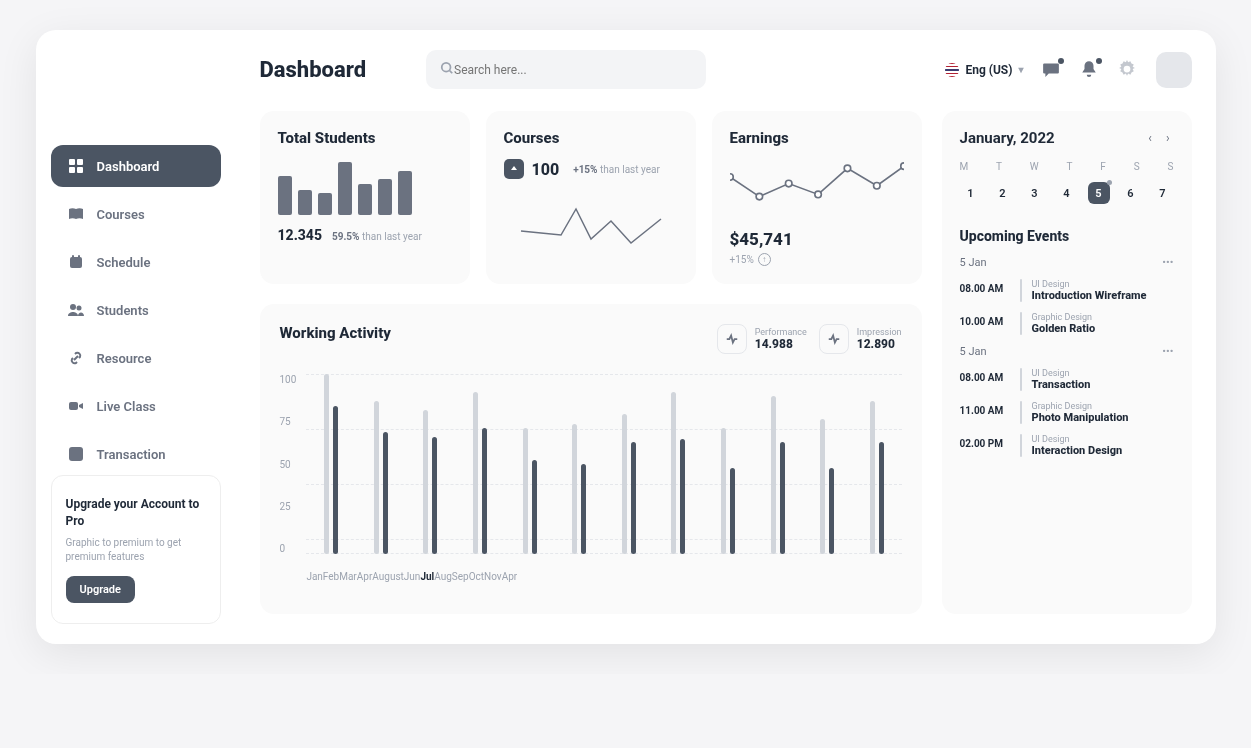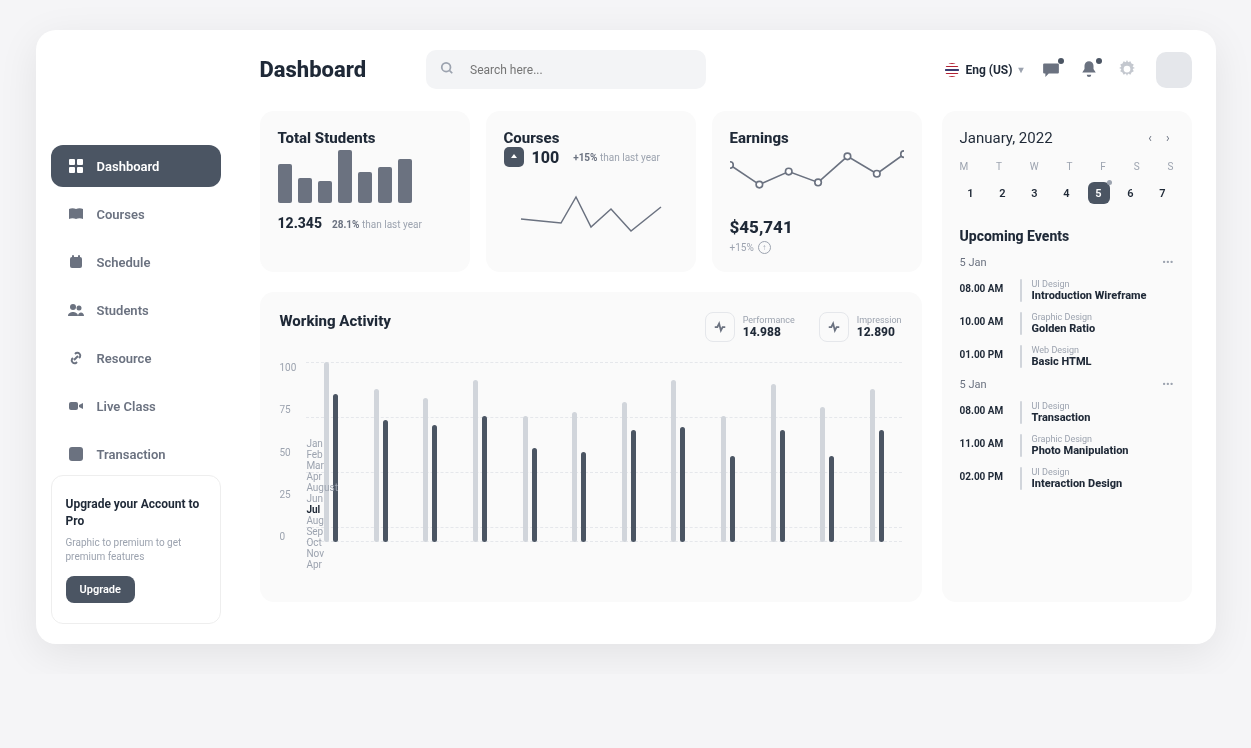--- a/index.html
+++ b/index.html
@@ -10,65 +10,65 @@
 .nav-item { display: flex; align-items: center; gap: 12px; padding: 12px 16px; border-radius: 12px; cursor: pointer; color: #6b7280; font-size: 13px; font-weight: 600; }
 .nav-item.active { background: #4b5563; color: #fff; }
 .nav-icon { width: 18px; height: 18px; display: inline-flex; align-items: center; justify-content: center; }
 .upgrade-card { margin-top: auto; background: #fff; border: 1px solid #eee; border-radius: 12px; padding: 20px 14px; }
 .upgrade-title { font-size: 12px; font-weight: 700; color: #1f2937; line-height: 1.4; }
 .upgrade-desc { font-size: 10px; color: #9ca3af; margin-top: 6px; line-height: 1.4; }
 .upgrade-btn { margin-top: 12px; background: #4b5563; color: #fff; border: none; padding: 7px 14px; border-radius: 8px; font-size: 11px; font-weight: 600; cursor: pointer; }
 .main { flex: 1; padding: 20px 24px; }
 .topbar { display: flex; align-items: center; gap: 20px; }
 .page-title { font-size: 22px; font-weight: 800; color: #1f2937; }
-.search { flex: 1; max-width: 280px; margin-left: 40px; background: #f3f4f6; border-radius: 10px; display: flex; align-items: center; padding: 10px 14px; gap: 16px; }
+.search { flex: 1; max-width: 280px; margin-left: 40px; background: #f3f4f6; border-radius: 10px; display: flex; align-items: center; padding: 10px 14px; gap: 0; }
 .search input { border: none; background: transparent; outline: none; font-size: 12px; flex: 1; color: #6b7280; }
 .topbar-right { margin-left: auto; display: flex; align-items: center; gap: 18px; }
 .lang { display: flex; align-items: center; gap: 6px; font-size: 12px; font-weight: 700; color: #1f2937; cursor: pointer; }
 .icon-btn { position: relative; width: 20px; height: 20px; cursor: pointer; color: #6b7280; }
 .icon-btn .dot { position: absolute; top: -2px; right: -2px; width: 6px; height: 6px; background: #4b5563; border-radius: 50%; }
 .avatar { width: 36px; height: 36px; background: #e5e7eb; border-radius: 10px; }
 .content { display: flex; gap: 20px; margin-top: 22px; }
 .left-col { flex: 1; display: flex; flex-direction: column; gap: 20px; }
 .cards-row { display: flex; gap: 16px; }
 .card { flex: 1; background: #fafafa; border-radius: 14px; padding: 18px; }
-.card-title { font-size: 15px; font-weight: 800; color: #1f2937; }
+.card-title { font-size: 15px; font-weight: 800; color: #1f2937; margin-bottom: 12px; }
 .mini-bars { display: flex; align-items: flex-end; gap: 6px; height: 56px; margin-bottom: 10px; }
 .mini-bars span { width: 14px; background: #6b7280; border-radius: 2px; }
 .big-val { font-size: 14px; font-weight: 800; color: #1f2937; }
 .sub { font-size: 10px; color: #9ca3af; margin-left: 6px; }
 .sub b { color: #6b7280; font-weight: 700; }
 .courses-row { display: flex; align-items: center; gap: 8px; margin-bottom: 12px; }
 .caret-box { width: 20px; height: 20px; background: #4b5563; border-radius: 5px; display: flex; align-items: center; justify-content: center; }
 .spark { width: 100%; height: 60px; }
 .earn-val { font-size: 17px; font-weight: 800; color: #1f2937; margin-top: 6px; }
 .earn-sub { font-size: 10px; color: #9ca3af; margin-top: 4px; display: flex; align-items: center; gap: 4px; }
 .arrow-circ { width: 13px; height: 13px; border-radius: 50%; border: 1px solid #9ca3af; display: inline-flex; align-items: center; justify-content: center; font-size: 8px; color: #9ca3af; }
 .activity-card { background: #fafafa; border-radius: 14px; padding: 20px; }
 .activity-head { display: flex; align-items: flex-start; justify-content: space-between; }
 .act-title { font-size: 15px; font-weight: 800; color: #1f2937; }
-.metrics { display: flex; gap: 24px; }
+.metrics { display: flex; gap: 12px; }
 .metric { display: flex; gap: 8px; align-items: center; }
 .metric-ico { width: 30px; height: 30px; border: 1px solid #e5e7eb; border-radius: 8px; display: flex; align-items: center; justify-content: center; }
 .metric-lbl { font-size: 9px; color: #9ca3af; }
 .metric-val { font-size: 12px; font-weight: 800; color: #1f2937; }
 .chart-area { display: flex; margin-top: 20px; height: 220px; }
 .y-axis { display: flex; flex-direction: column; justify-content: space-between; font-size: 10px; color: #9ca3af; padding-right: 10px; height: 180px; }
 .plot { flex: 1; position: relative; }
 .grid-line { position: absolute; left: 0; right: 0; border-top: 1px dashed #e5e7eb; }
 .bars-row { position: absolute; left: 0; right: 0; bottom: 40px; top: 0; display: flex; justify-content: space-around; align-items: flex-end; }
 .bar-group { display: flex; gap: 4px; align-items: flex-end; height: 100%; }
 .bar-group span { width: 5px; border-radius: 4px; }
 .bar-a { background: #d1d5db; }
 .bar-b { background: #4b5563; }
-.x-labels { position: absolute; left: 0; right: 8px; bottom: 12px; display: flex; justify-content: flex-start; font-size: 10px; color: #9ca3af; flex-direction: column; }
+.x-labels { position: absolute; left: 0; right: 8px; bottom: 12px; display: flex; justify-content: flex-start; font-size: 10px; color: #9ca3af; }
 .x-labels .curr { color: #1f2937; font-weight: 700; }
 .right-col { width: 250px; background: #fafafa; border-radius: 14px; padding: 18px; }
 .cal-head { display: flex; align-items: center; justify-content: space-between; margin-bottom: 14px; }
-.cal-title { font-size: 15px; font-weight: 400; color: #1f2937; }
+.cal-title { font-size: 15px; font-weight: 700; color: #1f2937; }
 .cal-nav { display: flex; gap: 6px; }
 .cal-nav span { cursor: pointer; color: #6b7280; font-size: 12px; padding: 2px 4px; }
 .cal-row { display: flex; justify-content: space-between; font-size: 10px; color: #9ca3af; margin-bottom: 10px; }
 .dates-row { display: flex; justify-content: space-between; font-size: 11px; color: #1f2937; font-weight: 600; margin-bottom: 24px; }
 .dates-row span { width: 22px; height: 22px; display: flex; align-items: center; justify-content: center; border-radius: 6px; cursor: pointer; position: relative; }
 .dates-row .sel { background: #4b5563; color: #fff; }
 .dates-row .sel::after { content: ""; position: absolute; top: -2px; right: -2px; width: 5px; height: 5px; background: #9ca3af; border-radius: 50%; }
 .events-title { font-size: 14px; font-weight: 800; color: #1f2937; margin-bottom: 12px; }
 .day-head { display: flex; justify-content: space-between; align-items: center; font-size: 11px; color: #6b7280; margin-bottom: 10px; margin-top: 10px; }
 .more-dots { color: #9ca3af; cursor: pointer; }
@@ -206,21 +206,21 @@
             <div class="mini-bars">
               <span style="height:70%"></span>
                 <span style="height:45%"></span>
                 <span style="height:40%"></span>
                 <span style="height:95%"></span>
                 <span style="height:55%"></span>
                 <span style="height:65%"></span>
                 <span style="height:78%"></span>
             </div>
             <span class="big-val">12.345</span>
-            <span class="sub"><b>28.1%</b><span> than last year</span></span>
+            <span class="sub"><b>59.5%</b><span> than last year</span></span>
           </div>
 
           <div class="card">
             <div class="card-title">Courses</div>
             <div class="courses-row">
               <span class="caret-box">
                   <svg width="8" height="8" viewBox="0 0 8 8" fill="#fff">
                     <path d="M4 1l3 4H1z"></path>
                   </svg>
                 </span>
@@ -404,28 +404,20 @@
               </div>
             </div>
             <div class="event">
               <div class="event-time">10.00 AM</div>
               <div class="event-sep"></div>
               <div class="event-body">
                 <div class="event-cat">Graphic Design</div>
                 <div class="event-name">Golden Ratio</div>
               </div>
             </div>
-            <div class="event">
-              <div class="event-time">01.00 PM</div>
-              <div class="event-sep"></div>
-              <div class="event-body">
-                <div class="event-cat">Web Design</div>
-                <div class="event-name">Basic HTML</div>
-              </div>
-            </div>
             <div class="day-head">
               <span>5 Jan</span>
               <span class="more-dots">•••</span>
             </div>
             <div class="event">
               <div class="event-time">08.00 AM</div>
               <div class="event-sep"></div>
               <div class="event-body">
                 <div class="event-cat">UI Design</div>
                 <div class="event-name">Transaction</div>

